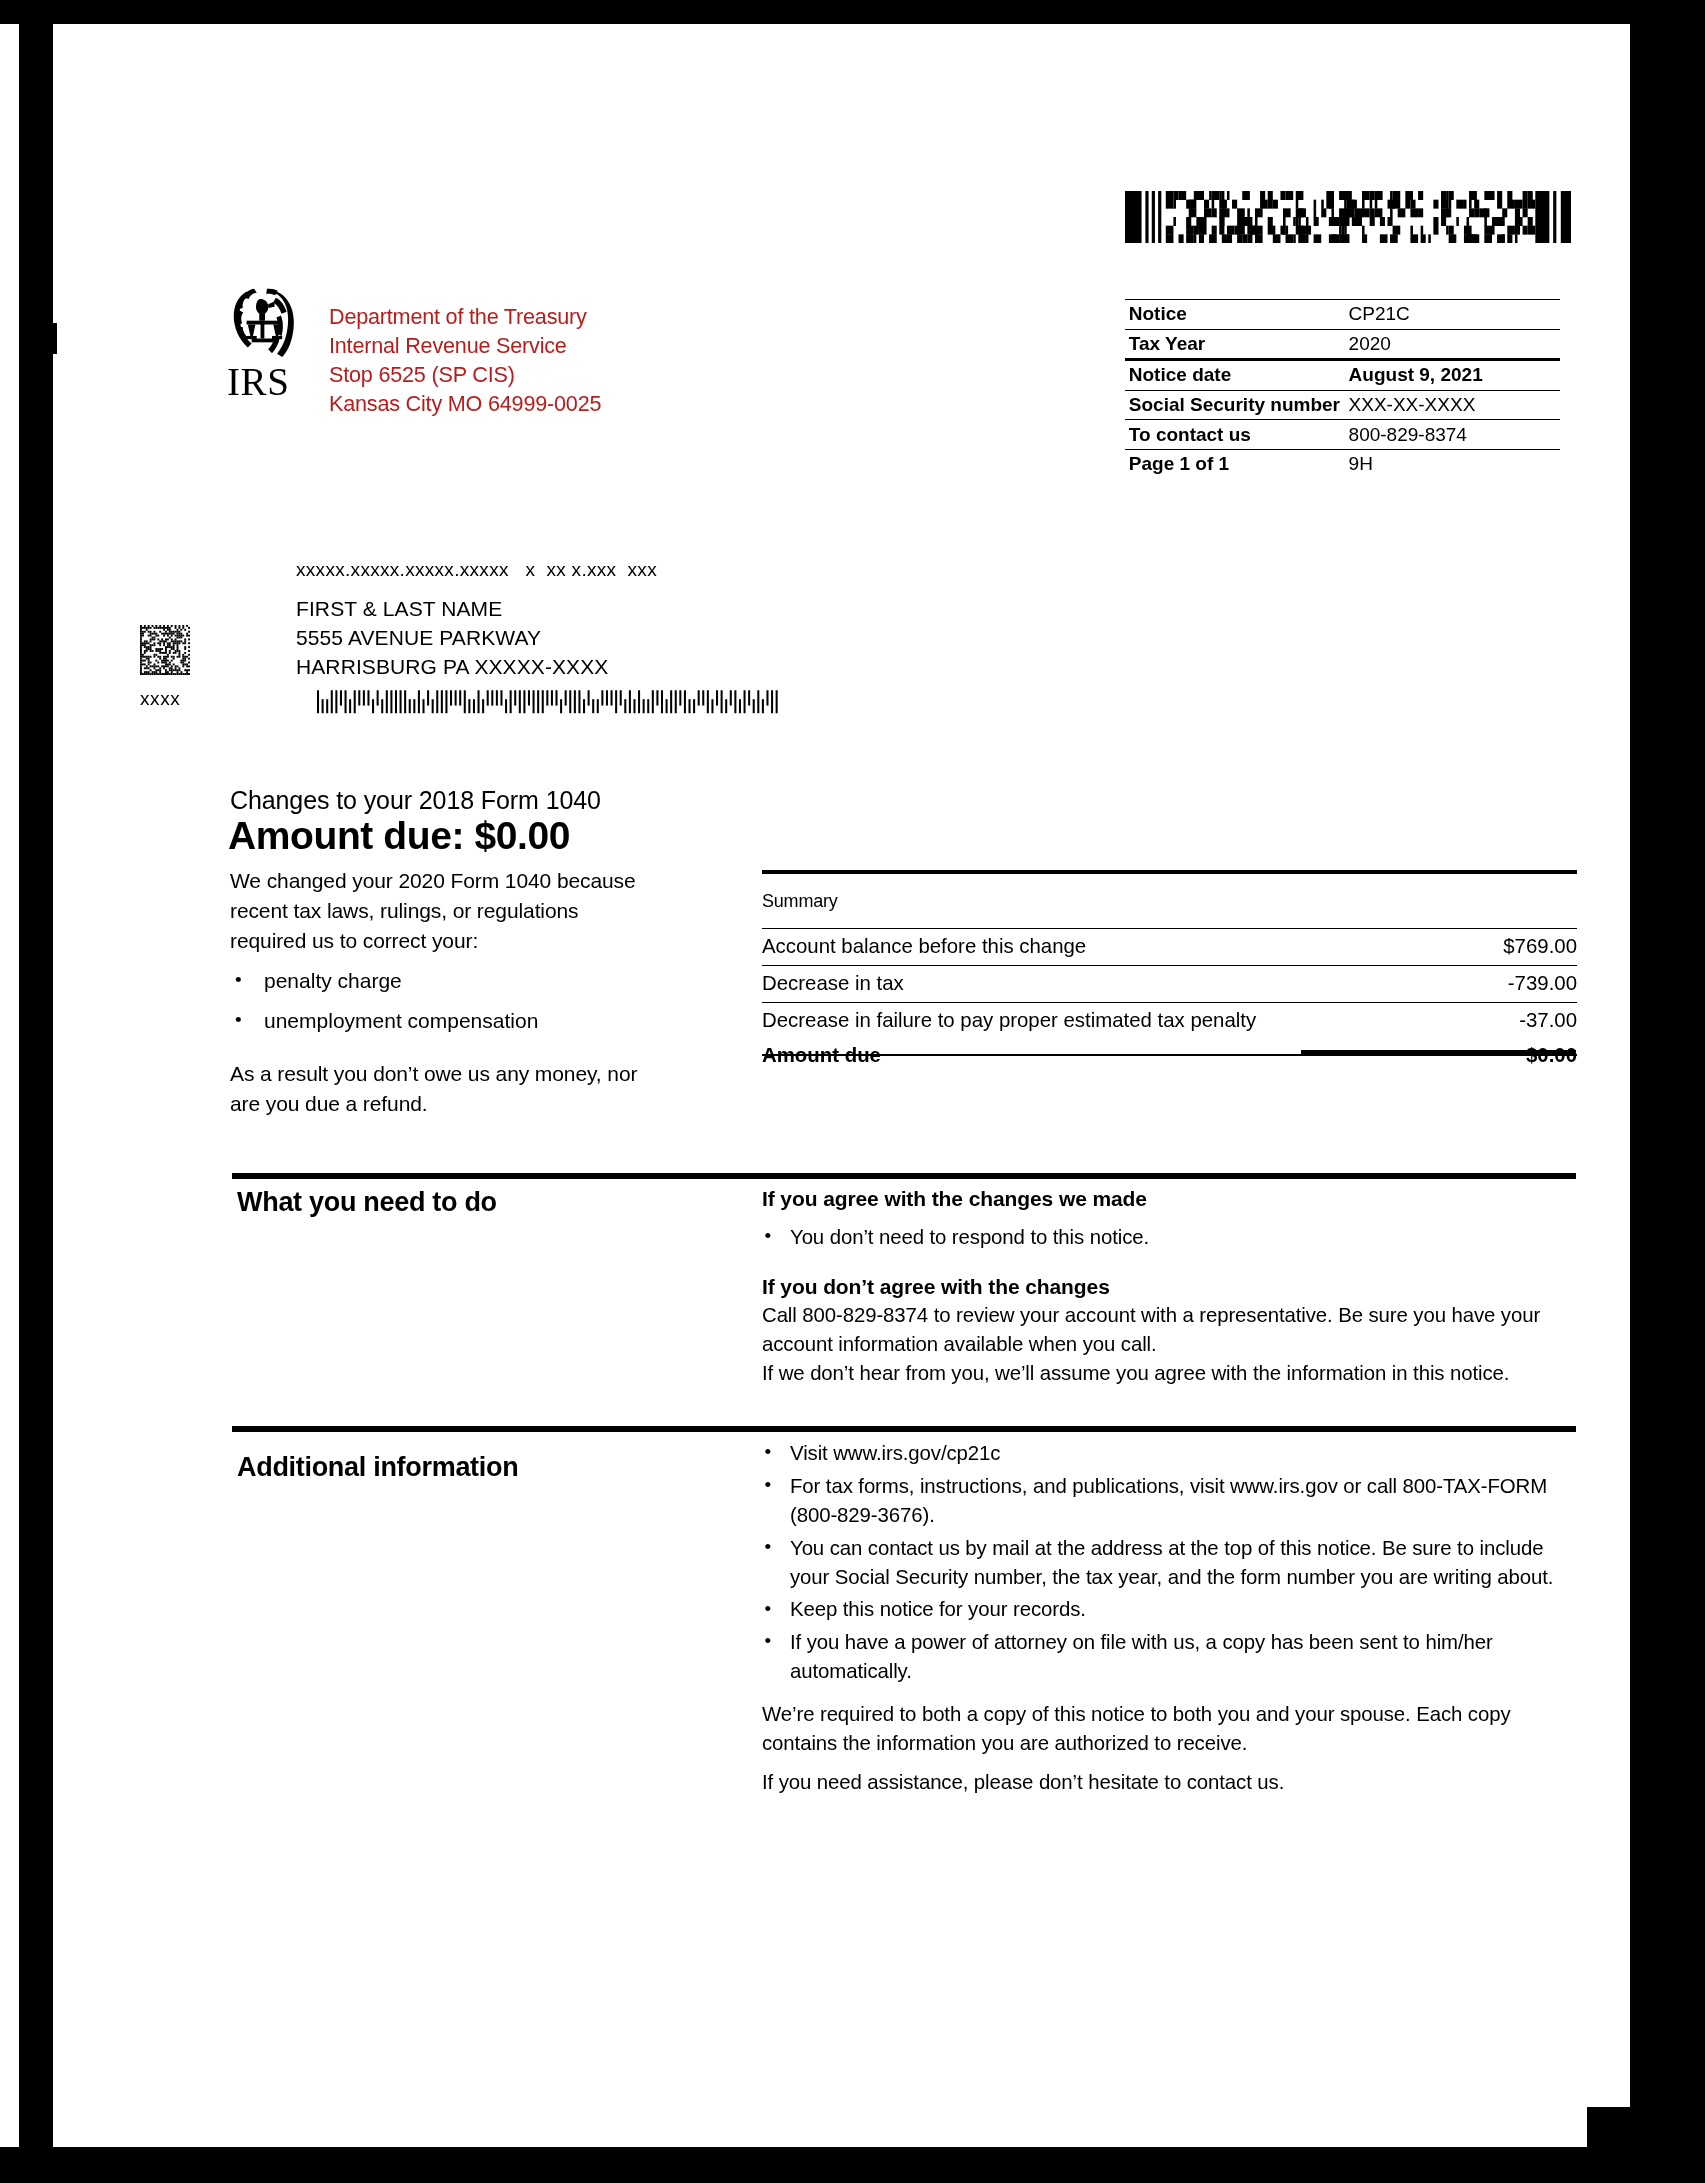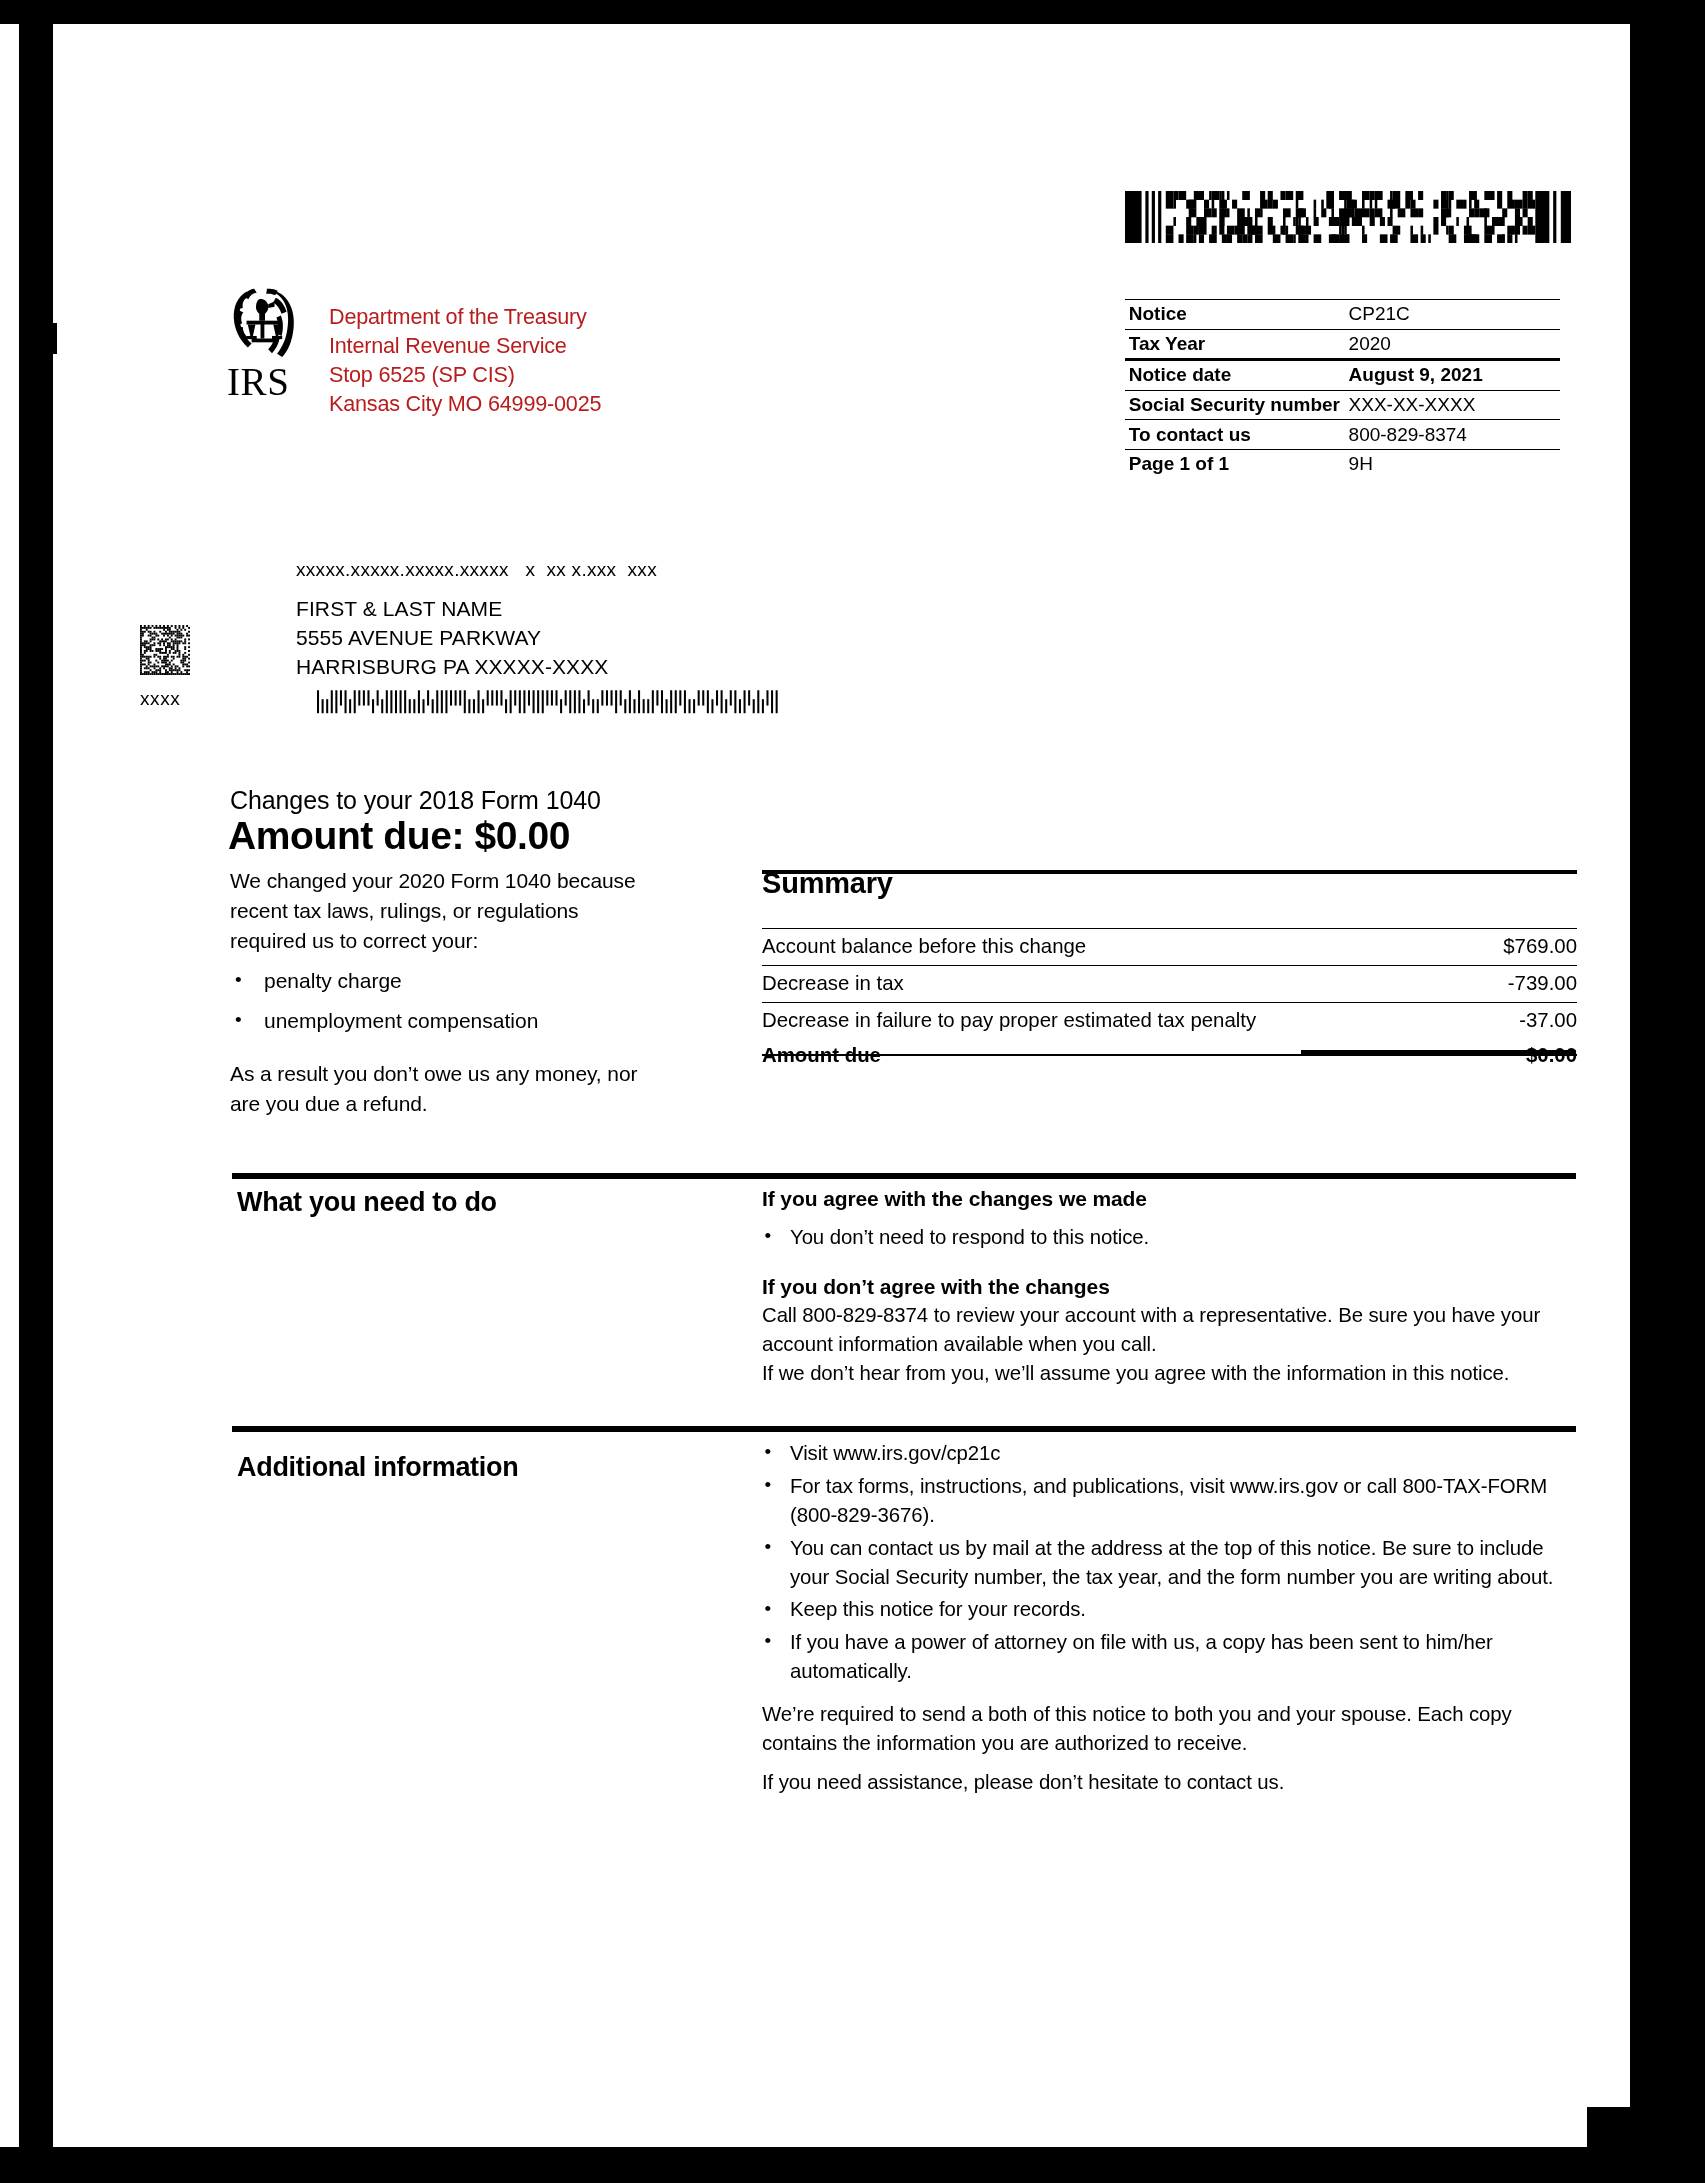--- a/index.html
+++ b/index.html
@@ -188,23 +188,23 @@
 
   
   #summary-rule {
     position: absolute;
     left: 703px; top: 843px;
     width: 815px; height: 3.8px;
     background: #000;
   }
   #summary-title {
     position: absolute;
-    left: 703px; top: 840px;
-    font-size: 29px;
-    font-weight: bold;
+    left: 703px; top: 864px;
+    font-size: 18px;
+    font-weight: normal;
     letter-spacing: -0.2px;
   }
   #summary-table {
     position: absolute;
     left: 703px; top: 901px;
     width: 815px;
     border-collapse: collapse;
     font-size: 20.4px;
   }
   #summary-table td {
@@ -1142,20 +1142,20 @@
     <div class="section-head" style="top:1425px">Additional information</div>
     <div class="section-body" style="top:1412px">
       <ul class="dotlist">
         <li>Visit www.irs.gov/cp21c</li>
         <li>For tax forms, instructions, and publications, visit www.irs.gov or call 800-TAX-FORM (800-829-3676).</li>
         <li>You can contact us by mail at the address at the top of this notice. Be sure to include your Social Security number, the tax year, and the form number you are writing about.</li>
         <li>Keep this notice for your records.</li>
         <li>If you have a power of attorney on file with us, a copy has been sent to him/her automatically.</li>
       </ul>
       <div class="gap-sm"></div>
-      <div class="para">We’re required to send a both of this notice to both you and your spouse. Each copy contains the information you are authorized to receive.</div>
+      <div class="para">We’re required to both a copy of this notice to both you and your spouse. Each copy contains the information you are authorized to receive.</div>
       <div class="gap-sm"></div>
       <div class="para">If you need assistance, please don’t hesitate to contact us.</div>
     </div>
 
   </div>
 </div>
 
 
 </body></html>

